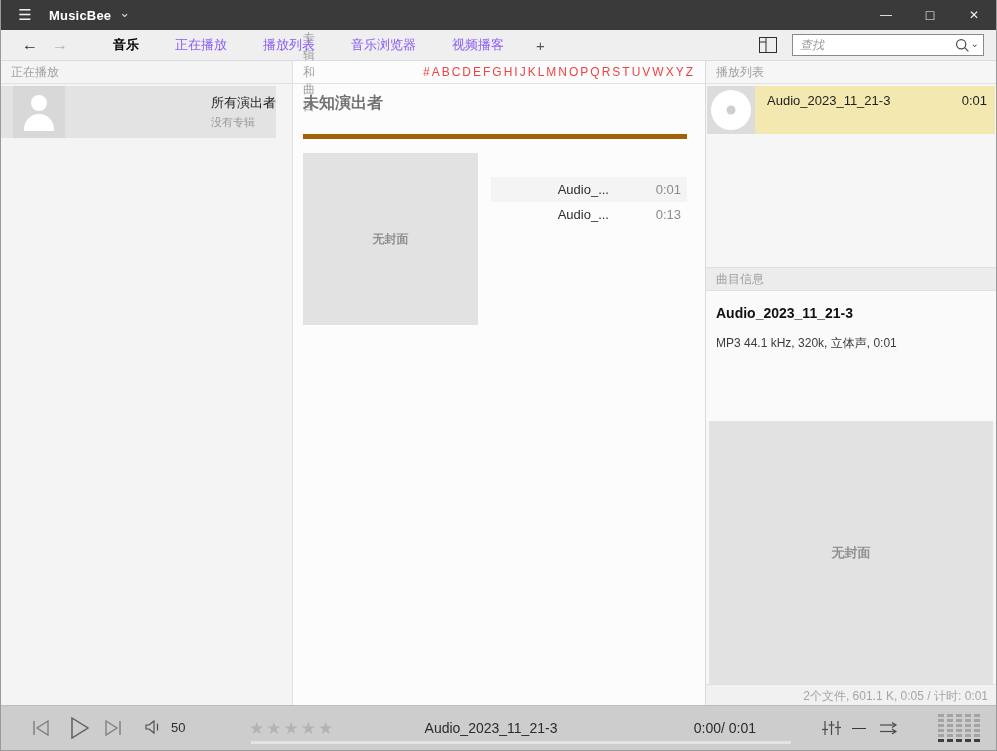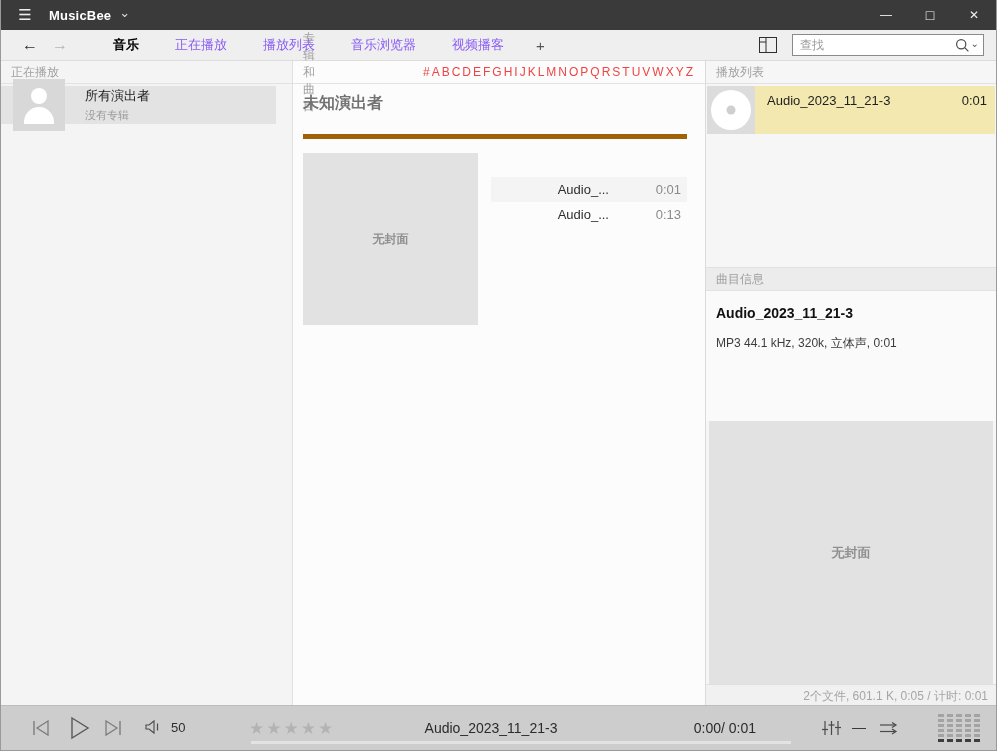--- a/index.html
+++ b/index.html
@@ -27,33 +27,33 @@
   .nav-arrow.disabled { color:#b4b4b4; }
   .nav-arrows { display:flex; gap:4px; margin-left:16px; margin-right:22px; }
   .tab { padding:0 18px; font-size:13px; color:#8b5cf6; line-height:30px; cursor:pointer; white-space:nowrap; }
   .tab.active { font-weight:bold; color:#000; }
   .tab-add { padding:0 14px; font-size:15px; color:#555; cursor:pointer; }
   .tabbar-right { margin-left:auto; display:flex; align-items:center; gap:14px; padding-right:12px; }
   .layout-btn { width:20px; height:18px; display:flex; align-items:center; justify-content:center; cursor:pointer; }
   .searchbox { width:192px; height:22px; background:#fff; border:1px solid #8a8a8a;
                display:flex; align-items:center; padding:0 4px 0 7px; }
   .searchbox input { border:none; outline:none; flex:1; font-size:12px; color:#333; min-width:0;
-                     font-family:"Liberation Sans","DejaVu Sans",sans-serif; background:transparent; }
+                     font-family:"Liberation Sans","DejaVu Sans",sans-serif; background:transparent;font-style:italic; }
   .searchbox input::placeholder { color:#9a9a9a; }
   .search-chevron { font-size:10px; color:#555; position:relative; top:-2px; margin-left:1px; }
 
   
   .main { flex:1; display:flex; min-height:0; }
   .panel-header { height:23px; font-size:12px; color:#9f9f9f; display:flex; align-items:center;
                   padding:0 10px; border-bottom:1px solid #e2e2e2; flex:0 0 23px; }
 
   .left-panel { flex:0 0 292px; background:var(--left_panel_bg,#f4f4f4);
                 border-right:1px solid #e0e0e0; display:flex; flex-direction:column; }
   .artist-item { display:flex; align-items:center; gap:20px; padding:1px 0 1px 12px;
-                 height:38px; margin:2px 16px 1px 0; cursor:pointer; }
+                 height:52px; margin:2px 16px 1px 0; cursor:pointer;justify-content:space-between; }
   .artist-item.selected { background:var(--selected_item_bg,#e3e3e3); }
   .avatar { width:52px; height:52px; background:#d8d8d8; position:relative; overflow:hidden; flex:0 0 52px; }
   .avatar::before { content:""; position:absolute; left:50%; top:9px; transform:translateX(-50%);
                     width:16px; height:16px; border-radius:50%; background:#fff; }
   .avatar::after { content:""; position:absolute; left:50%; bottom:7px; transform:translateX(-50%);
                    width:30px; height:17px; border-radius:15px 15px 0 0; background:#fff; }
   .artist-title { font-size:13px; color:#1c1c1c; }
   .artist-sub { font-size:11px; color:#9a9a9a; margin-top:3px; }
 
   .center-panel { flex:1; background:var(--center_panel_bg,#fcfcfc); display:flex; flex-direction:column; min-width:0; }

